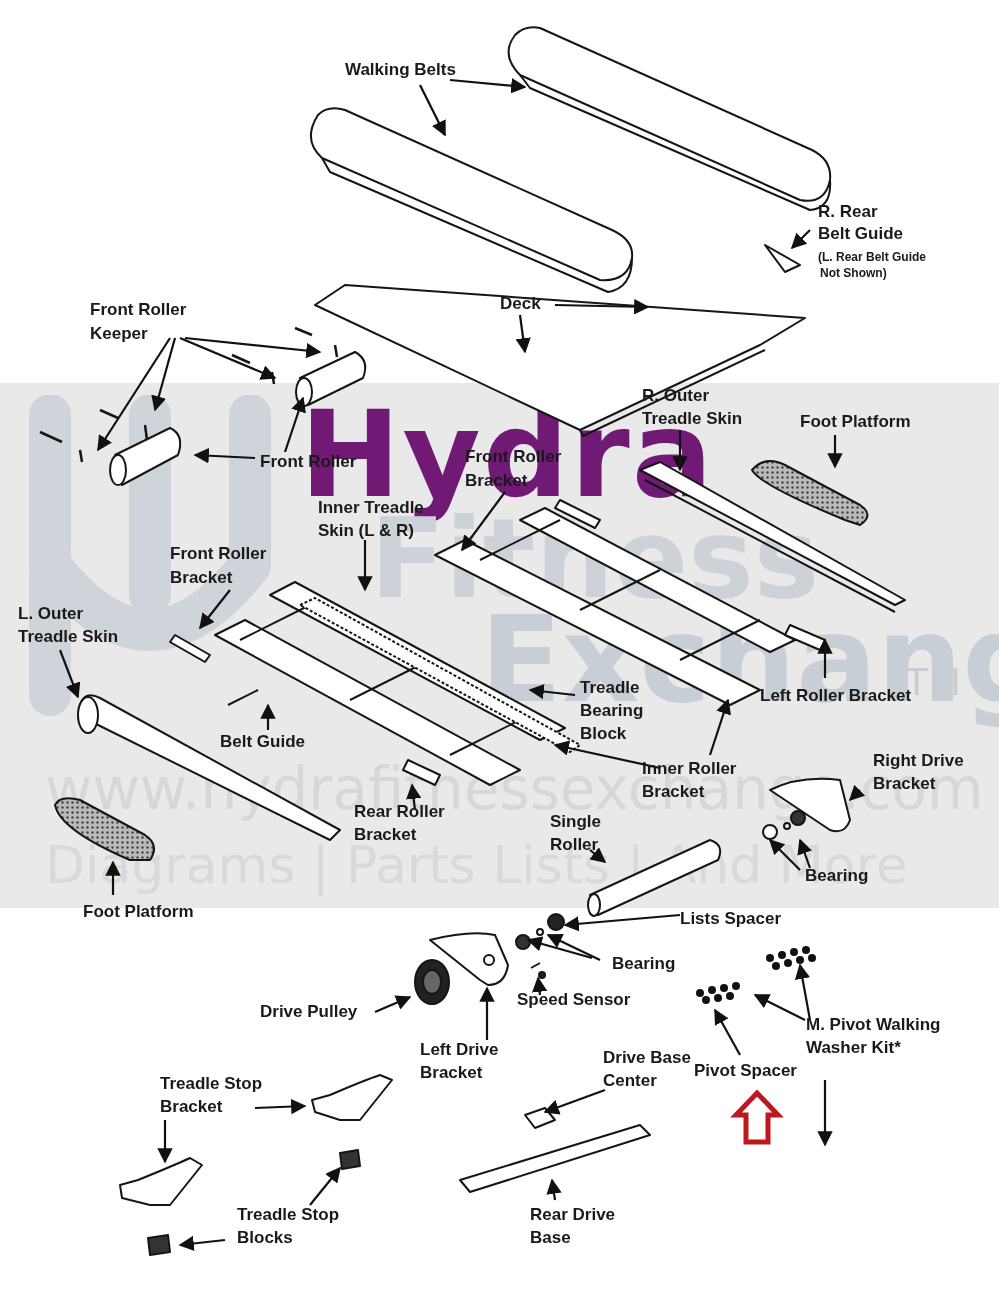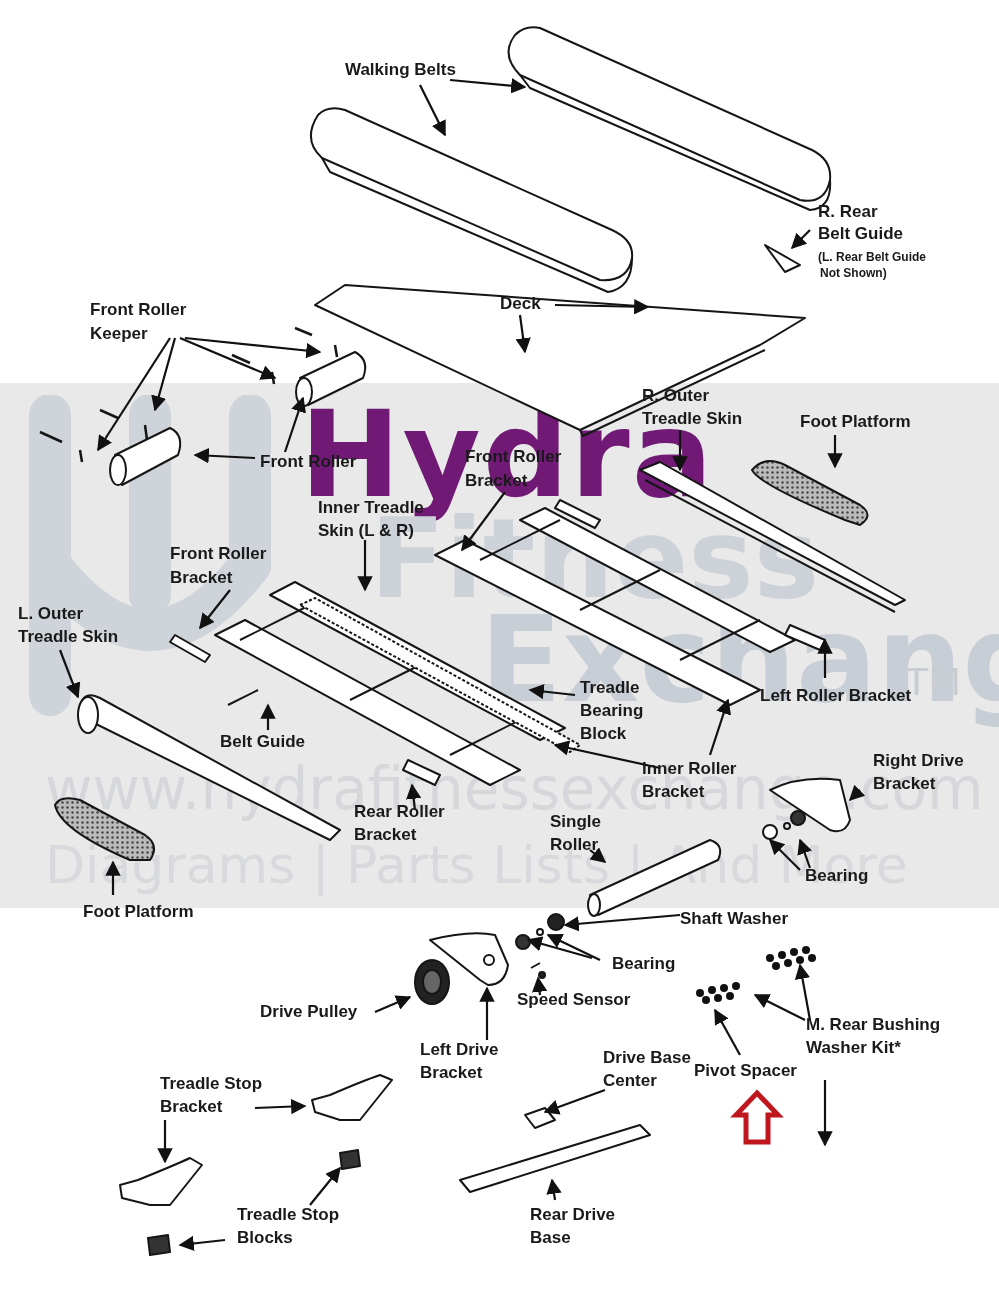--- a/index.html
+++ b/index.html
@@ -254,27 +254,27 @@
 <div class="lbl" style="left:642px;top:757px">Inner Roller</div>
 <div class="lbl" style="left:642px;top:780px">Bracket</div>
 <div class="lbl" style="left:873px;top:749px">Right Drive</div>
 <div class="lbl" style="left:873px;top:772px">Bracket</div>
 <div class="lbl" style="left:354px;top:800px">Rear Roller</div>
 <div class="lbl" style="left:354px;top:823px">Bracket</div>
 <div class="lbl" style="left:550px;top:810px">Single</div>
 <div class="lbl" style="left:550px;top:833px">Roller</div>
 <div class="lbl" style="left:805px;top:864px">Bearing</div>
 <div class="lbl" style="left:83px;top:900px">Foot Platform</div>
-<div class="lbl" style="left:680px;top:907px">Shaft Washer</div>
+<div class="lbl" style="left:680px;top:907px">Lists Spacer</div>
 <div class="lbl" style="left:612px;top:952px">Bearing</div>
 <div class="lbl" style="left:517px;top:988px">Speed Sensor</div>
 <div class="lbl" style="left:260px;top:1000px">Drive Pulley</div>
 <div class="lbl" style="left:420px;top:1038px">Left Drive</div>
 <div class="lbl" style="left:420px;top:1061px">Bracket</div>
-<div class="lbl" style="left:806px;top:1013px">M. Rear Bushing</div>
+<div class="lbl" style="left:806px;top:1013px">M. Pivot Walking</div>
 <div class="lbl" style="left:806px;top:1036px">Washer Kit*</div>
 <div class="lbl" style="left:694px;top:1059px">Pivot Spacer</div>
 <div class="lbl" style="left:603px;top:1046px">Drive Base</div>
 <div class="lbl" style="left:603px;top:1069px">Center</div>
 <div class="lbl" style="left:160px;top:1072px">Treadle Stop</div>
 <div class="lbl" style="left:160px;top:1095px">Bracket</div>
 <div class="lbl" style="left:237px;top:1203px">Treadle Stop</div>
 <div class="lbl" style="left:237px;top:1226px">Blocks</div>
 <div class="lbl" style="left:530px;top:1203px">Rear Drive</div>
 <div class="lbl" style="left:530px;top:1226px">Base</div>

